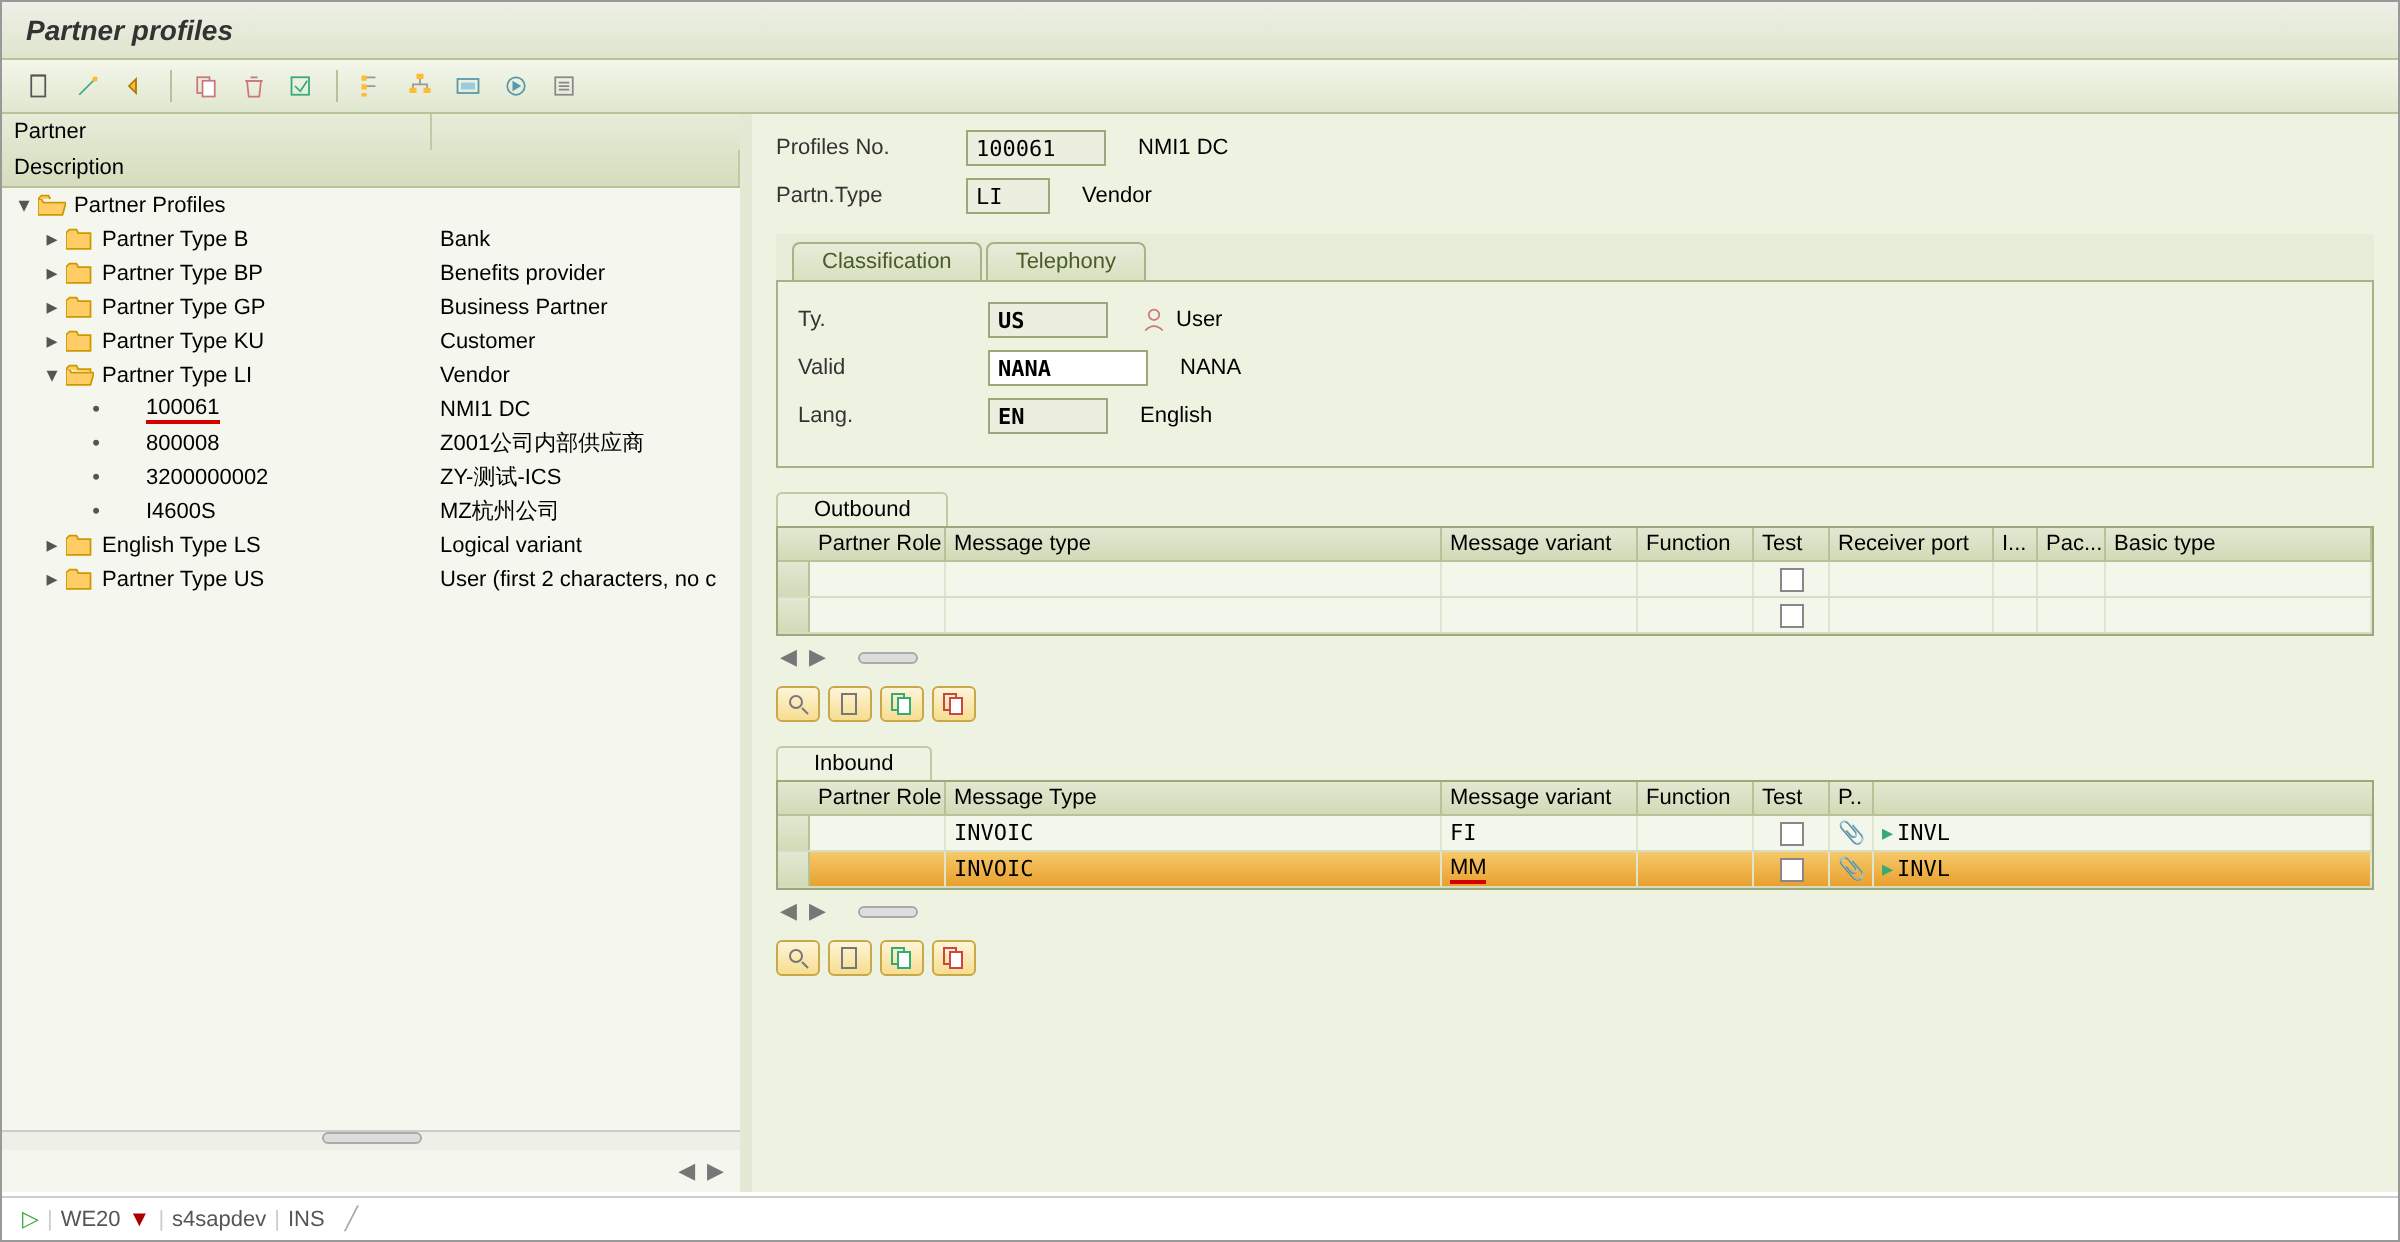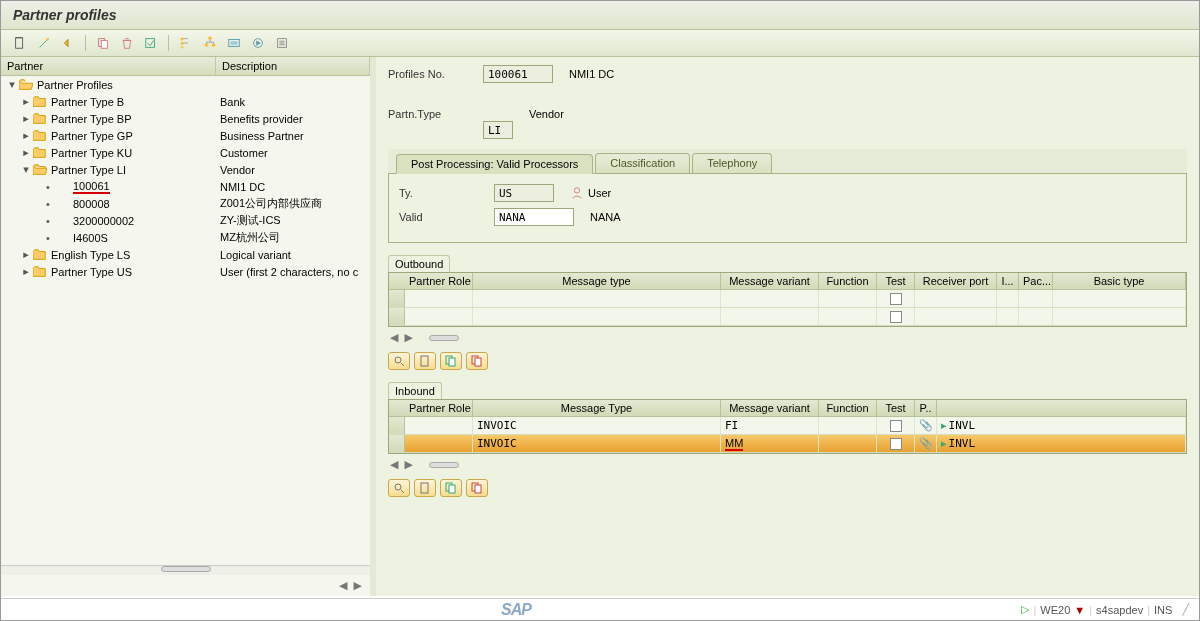--- a/index.html
+++ b/index.html
@@ -8,21 +8,21 @@
 .title-bar { background: linear-gradient(#eef0e8, #dee5cc); padding: 6px 12px; border-bottom: 1px solid #b8c197; }
 .title-bar h1 { font-size: 14px; font-style: italic; font-weight: bold; color: #333; }
 
 .toolbar { background: linear-gradient(#f3f6ea, #e0e7cf); padding: 4px 10px; border-bottom: 1px solid #b8c197; display: flex; gap: 6px; align-items: center; }
 .toolbar .tbtn { width: 18px; height: 18px; display: inline-flex; align-items: center; justify-content: center; cursor: pointer; }
 .toolbar .tbtn svg { width: 14px; height: 14px; }
 .toolbar .sep { width: 1px; height: 16px; background: #b8c197; margin: 0 2px; }
 
 .main { display: flex; height: calc(100% - 80px); }
 .left-pane { width: 375px; border-right: 6px solid #e3e9d4; background: #f5f7ee; display: flex; flex-direction: column; }
-.tree-head { display: flex; background: linear-gradient(#e7ecd9, #d5ddbd); border-bottom: 1px solid #b8c197; }
+.tree-head { display: flex; background: linear-gradient(#e7ecd9, #d5ddbd); border-bottom: 1px solid #b8c197; flex-direction: column; }
 .tree-head .col { padding: 3px 6px; border-right: 1px solid #c1c9a6; }
 .tree-head .c1 { width: 215px; }
 .tree-head .c2 { flex: 1; }
 
 .tree-body { flex:1; overflow: auto; background: #f5f7ee; }
 .tree-row { display: flex; align-items: center; height: 17px; cursor: pointer; }
 .tree-row .c1 { width: 215px; display: flex; align-items: center; white-space: nowrap; }
 .tree-row .c2 { flex: 1; padding-left: 4px; white-space: nowrap; overflow: hidden; }
 .toggle { width: 14px; display: inline-flex; justify-content: center; color: #555; }
 .folder-icon { width: 14px; height: 12px; margin-right: 4px; }
@@ -36,28 +36,28 @@
 .form-row { display: flex; align-items: center; margin-bottom: 6px; }
 .form-row .lbl { width: 95px; color: #333; }
 .form-row .inp { border: 1px solid #9aa87a; background: #ecefe0; padding: 1px 4px; height: 18px; font-family: monospace; }
 .form-row .desc { margin-left: 16px; }
 
 .tabstrip { display: flex; border-bottom: 1px solid #a8b385; margin-top: 10px; background:#e7ecd9; padding-top:4px; padding-left:8px; gap:0; }
 .tab { padding: 3px 14px; border: 1px solid #a8b385; border-bottom: none; background: linear-gradient(#e7ecd9,#d8e1c0); border-radius: 4px 4px 0 0; margin-right: 2px; cursor:pointer; color:#4a5a28; }
 .tab.active { background: #d8e1c0; color:#000; border-bottom:1px solid #d8e1c0; position:relative; top:1px; }
 
 .tab-content { background: #eef2e0; border: 1px solid #a8b385; border-top:none; padding: 10px; }
-.tab-content .form-row .inp { min-width:60px; }
+.tab-content .form-row .inp { min-width:60px;font-weight:bold; }
 .ic-user { display:inline-flex; align-items:center; gap:4px; }
 
 .section { margin-top: 12px; }
-.section-title { background:#eef2e0; border:1px solid #c1c9a6; border-bottom:none; padding:2px 6px; display:inline-block; border-radius:3px 3px 0 0; }
+.section-title { background:#eef2e0; border:1px solid #c1c9a6; border-bottom:none; padding:2px 18px; display:inline-block; border-radius:3px 3px 0 0; }
 .grid { border:1px solid #9aa87a; background:#f3f6ea; }
 .grid-head { display:flex; background: linear-gradient(#e3e8d2,#d2dab7); border-bottom:1px solid #b8c197; }
-.grid-head .gh { padding:2px 4px; border-right:1px solid #b8c197; overflow:hidden; white-space:nowrap;text-align:center; }
+.grid-head .gh { padding:2px 4px; border-right:1px solid #b8c197; overflow:hidden; white-space:nowrap; }
 .grid-body { }
 .grid-row { display:flex; border-bottom:1px solid #d5dcc2; height:18px; align-items:center; }
 .grid-row .gc { padding:0 4px; border-right:1px solid #e0e5d0; height:100%; display:flex; align-items:center; overflow:hidden; }
 .grid-row.hl { background: linear-gradient(#f6c96a,#e9a02f); }
 .rowhandle { width:16px; background: linear-gradient(#e3e8d2,#d2dab7); border-right:1px solid #b8c197; height:100%; }
 .chk { width:12px; height:12px; border:1px solid #888; background:#fff; }
 .attach-icon { color:#446; font-size:11px; }
 .nav-arrows { display:flex; gap:6px; padding:4px 2px; align-items:center; }
 .nav-arrows span { color:#777; cursor:pointer; }
 .mini-toolbar { display:flex; gap:4px; margin-top:4px; }
@@ -296,45 +296,49 @@
   </div>
 
   <div class="right-pane">
     <div class="form-row">
       <div class="lbl">Profiles No.</div>
       <input class="inp mono" style="width: 70px;" value="100061">
       <div class="desc">NMI1 DC</div>
     </div>
     <div class="form-row">
       <div class="lbl">Partn.Type</div>
-      <input class="inp mono" style="width: 30px; margin-top: 32px;" value="LI">
+      <input class="inp mono" style="width: 42px;" value="LI">
       <div class="desc">Vendor</div>
     </div>
 
     <div class="tabstrip">
-      <div class="tab active">Post Processing: Valid Processors</div>
       <div class="tab">Classification</div>
       <div class="tab">Telephony</div>
     </div>
     <div class="tab-content">
       <div class="form-row">
         <div class="lbl">Ty.</div>
         <input class="inp mono" style="width: 30px;" value="US">
         <div class="desc ic-user">
           <svg width="14" height="14" viewBox="0 0 16 16">
               <circle cx="8" cy="5" r="3" fill="none" stroke="#c77"></circle>
               <path d="M3 14 Q8 9 13 14" fill="none" stroke="#c77"></path>
             </svg>
           <span>User</span>
         </div>
       </div>
       <div class="form-row">
         <div class="lbl">Valid</div>
         <input class="inp mono" style="width: 80px; background: rgb(255, 255, 255);" value="NANA">
         <div class="desc">NANA</div>
+      </div>
+      <div class="form-row">
+        <div class="lbl">Lang.</div>
+        <input class="inp mono" style="width: 30px;" value="EN">
+        <div class="desc">English</div>
       </div>
     </div>
 
     <div class="section">
       <div class="section-title">Outbound</div>
       <div class="grid">
         <div class="grid-head">
           <div class="rowhandle"></div>
           <div class="gh gw-role">Partner Role</div>
           <div class="gh gw-msg">Message type</div>
@@ -483,21 +487,20 @@
               <rect x="4" y="3" width="6" height="8" fill="#fff" stroke="#c44"></rect>
             </svg>
           </div>
       </div>
     </div>
 
   </div>
 </div>
 
 <div class="statusbar">
-  <div style="flex:1; text-align:center"><span class="sap-logo">SAP</span></div>
   <div class="status-right">
     <span class="play">▷</span>
     <span class="ssep">|</span>
     <span>WE20</span>
     <span style="color:#a00">▼</span>
     <span class="ssep">|</span>
     <span>s4sapdev</span>
     <span class="ssep">|</span>
     <span>INS</span>
     <span style="margin-left:6px;color:#aaa">╱</span>

